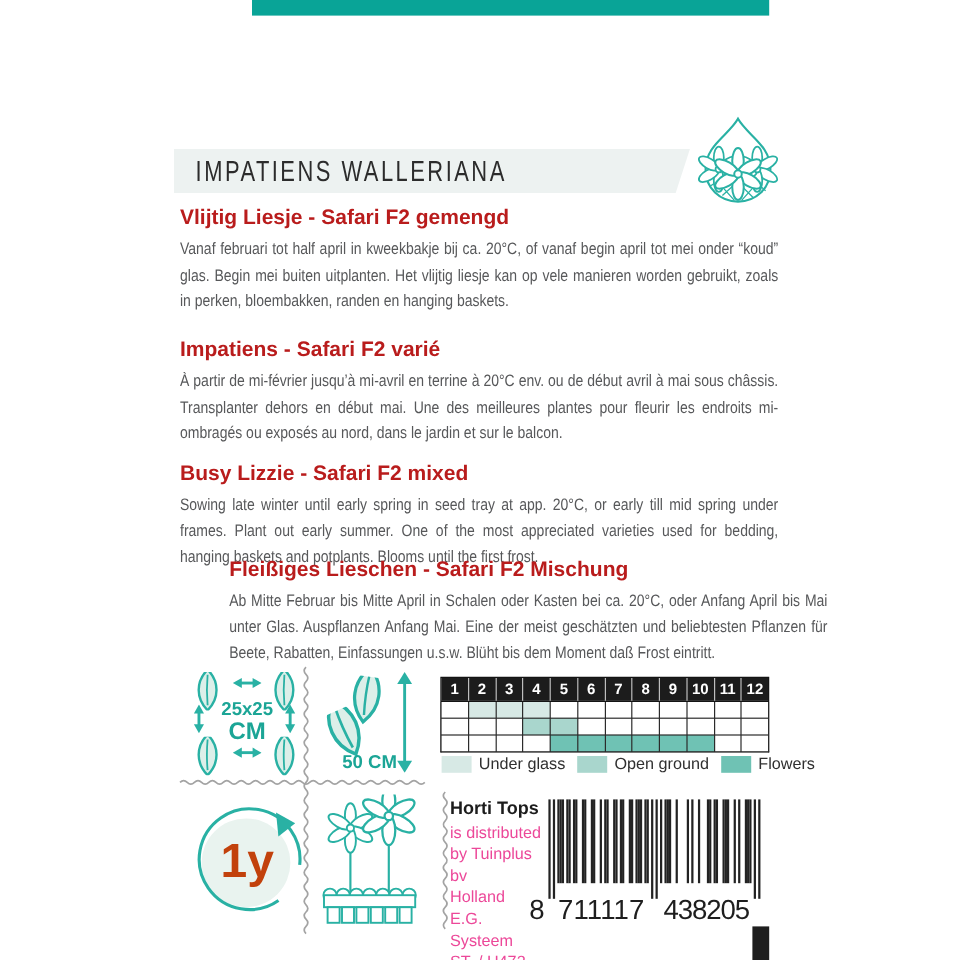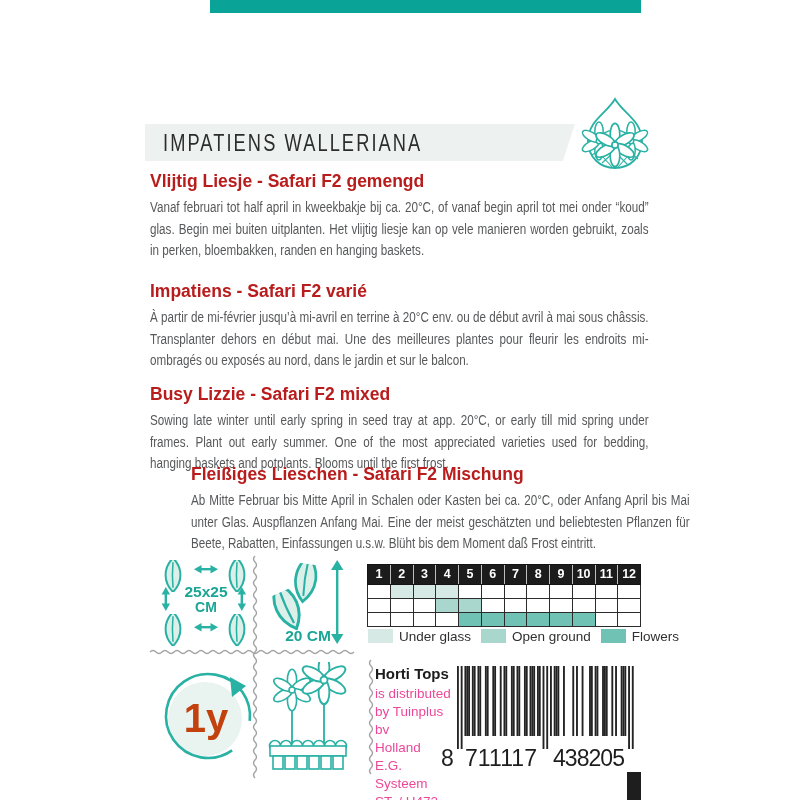--- a/index.html
+++ b/index.html
@@ -25,21 +25,21 @@
   
   .cal{left:367px;top:564px;width:274px;}
   .cal-header{display:grid;grid-template-columns:repeat(12,1fr);gap:1px;background:#bdbdbd;
     border:1px solid #141414;}
   .cal-h{background:#1c1c1c;color:#ffffff;font-size:12.5px;font-weight:bold;text-align:center;
     line-height:19px;height:19px;}
   .cal-body{display:grid;grid-template-columns:repeat(12,1fr);grid-auto-rows:13px;gap:1px;
     background:#2b2b2b;border:1px solid #2b2b2b;border-top:none;}
   .cal-c{background:#ffffff;}
   .legend{left:368px;top:629px;display:flex;gap:10px;align-items:center;}
-  .leg-item{display:flex;align-items:flex-start;}
+  .leg-item{display:flex;align-items:center;}
   .leg-swatch{display:inline-block;width:25px;height:14px;margin-right:6px;}
   .leg-item span:last-child{font-size:13.5px;color:#303030;}
 
   
   .dist{left:375px;top:665px;width:80px;}
   .dist .name{font-size:15px;font-weight:bold;color:#1c1c1c;margin-bottom:3px;}
   .dist .line{font-size:13.5px;color:#ec4899;line-height:18px;}
   .barcode{left:441px;top:666px;}
   .barcode text{font-family:"Liberation Sans",sans-serif;font-size:23px;fill:#1e1e1e;}
 
@@ -125,36 +125,36 @@
     <svg class="abs" style="left:44px;top:66px;" width="24" height="11">
         <use href="#arrH"></use>
       </svg>
     <svg class="abs" style="left:10px;top:31px;" width="11" height="24">
         <use href="#arrH" transform="rotate(90 5.5 5.5)"></use>
       </svg>
     <svg class="abs" style="left:86px;top:31px;" width="11" height="24">
         <use href="#arrH" transform="rotate(90 5.5 5.5)"></use>
       </svg>
     <div class="abs teal-label" style="left:30px;top:28px;width:52px;">25x25</div>
-    <div class="abs teal-label" style="left:30px;top:44px;width:52px;font-size:14px;">CM</div>
+    <div class="abs teal-label" style="left:30px;top:44px;width:52px;font-size:20px;">CM</div>
   </div>
 
   <div class="abs" style="left:260px;top:556px;width:105px;height:96px;">
     <svg class="abs" style="left:22px;top:8px;transform:rotate(8deg);" width="48" height="48">
         <use href="#leaf" transform="rotate(-45 15 15) scale(1.35)"></use>
       </svg>
     <svg class="abs" style="left:6px;top:34px;transform:rotate(-24deg);" width="50" height="50">
         <use href="#leaf" transform="rotate(-45 15 15) scale(1.45)"></use>
       </svg>
     <svg class="abs" style="left:70px;top:4px;" width="14" height="84" fill="#29b1a4">
       <rect x="6" y="8" width="2.4" height="68"></rect>
       <path d="M7.2 0 L1 10 L13.4 10 Z"></path>
       <path d="M7.2 84 L1 74 L13.4 74 Z"></path>
     </svg>
-    <div class="abs teal-label" style="left:18px;top:72px;width:60px;">20 CM</div>
+    <div class="abs teal-label" style="left:18px;top:72px;width:60px;">50 CM</div>
   </div>
 
   <svg class="wavy" style="left:252px;top:556px;" width="6" height="224">
       <path fill="none" stroke="#a3a3a3" stroke-width="1.4" d="M3 0 Q0 3 3 6 Q6 9 3 12 Q0 15 3 18 Q6 21 3 24 Q0 27 3 30 Q6 33 3 36 Q0 39 3 42 Q6 45 3 48 Q0 51 3 54 Q6 57 3 60 Q0 63 3 66 Q6 69 3 72 Q0 75 3 78 Q6 81 3 84 Q0 87 3 90 Q6 93 3 96 Q0 99 3 102 Q6 105 3 108 Q0 111 3 114 Q6 117 3 120 Q0 123 3 126 Q6 129 3 132 Q0 135 3 138 Q6 141 3 144 Q0 147 3 150 Q6 153 3 156 Q0 159 3 162 Q6 165 3 168 Q0 171 3 174 Q6 177 3 180 Q0 183 3 186 Q6 189 3 192 Q0 195 3 198 Q6 201 3 204 Q0 207 3 210 Q6 213 3 216 Q0 219 3 222"></path>
     </svg>
   <svg class="wavy" style="left:150px;top:649px;" width="206" height="6">
       <path fill="none" stroke="#a3a3a3" stroke-width="1.4" d="M0 3 Q3 0 6 3 Q9 6 12 3 Q15 0 18 3 Q21 6 24 3 Q27 0 30 3 Q33 6 36 3 Q39 0 42 3 Q45 6 48 3 Q51 0 54 3 Q57 6 60 3 Q63 0 66 3 Q69 6 72 3 Q75 0 78 3 Q81 6 84 3 Q87 0 90 3 Q93 6 96 3 Q99 0 102 3 Q105 6 108 3 Q111 0 114 3 Q117 6 120 3 Q123 0 126 3 Q129 6 132 3 Q135 0 138 3 Q141 6 144 3 Q147 0 150 3 Q153 6 156 3 Q159 0 162 3 Q165 6 168 3 Q171 0 174 3 Q177 6 180 3 Q183 0 186 3 Q189 6 192 3 Q195 0 198 3 Q201 6 204 3"></path>
     </svg>
   <svg class="wavy" style="left:368px;top:660px;" width="6" height="116">
       <path fill="none" stroke="#a3a3a3" stroke-width="1.4" d="M3 0 Q0 3 3 6 Q6 9 3 12 Q0 15 3 18 Q6 21 3 24 Q0 27 3 30 Q6 33 3 36 Q0 39 3 42 Q6 45 3 48 Q0 51 3 54 Q6 57 3 60 Q0 63 3 66 Q6 69 3 72 Q0 75 3 78 Q6 81 3 84 Q0 87 3 90 Q6 93 3 96 Q0 99 3 102 Q6 105 3 108 Q0 111 3 114"></path>

